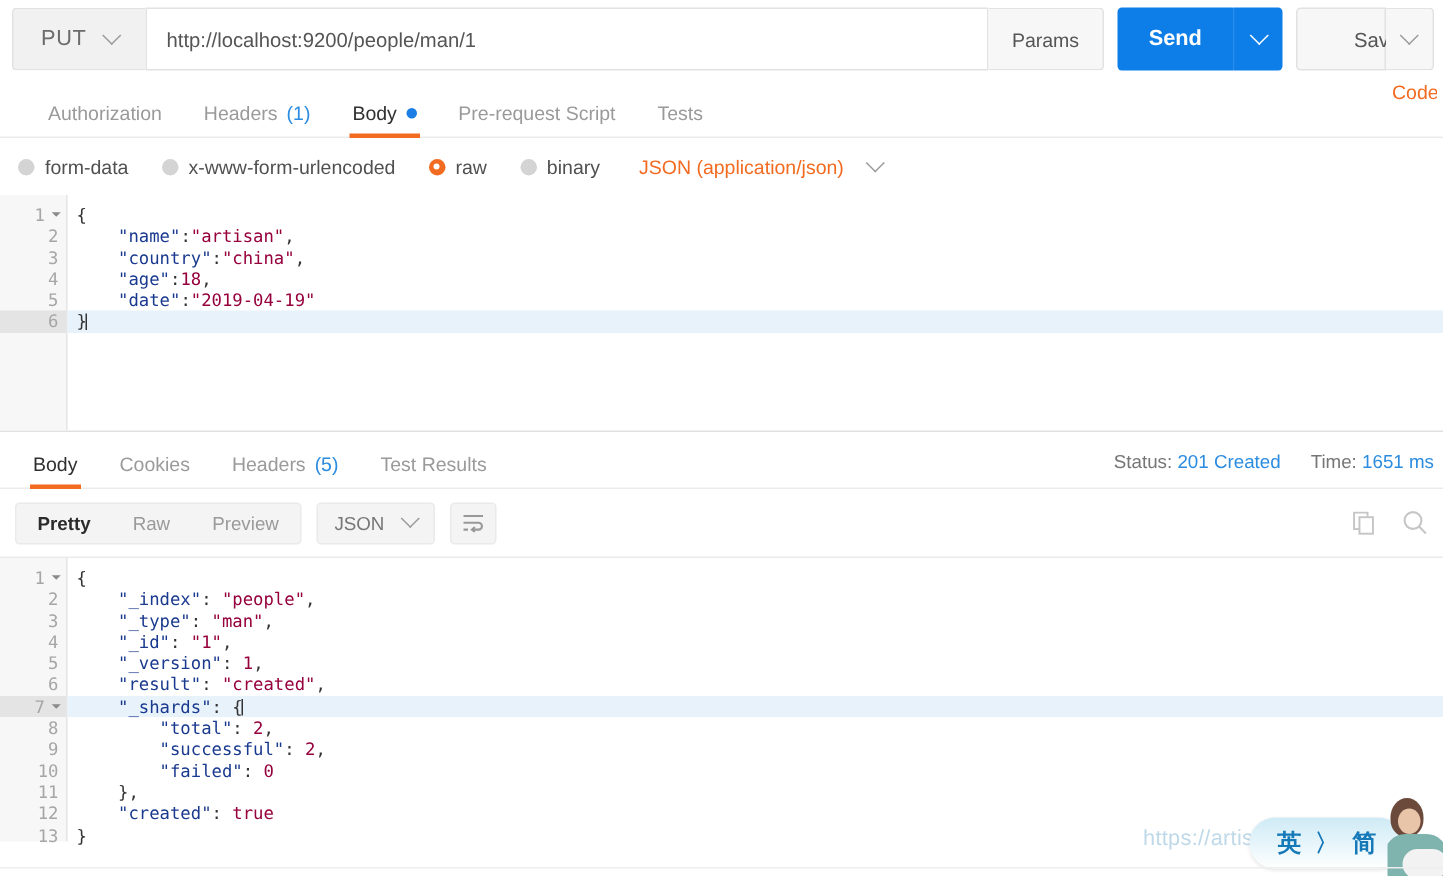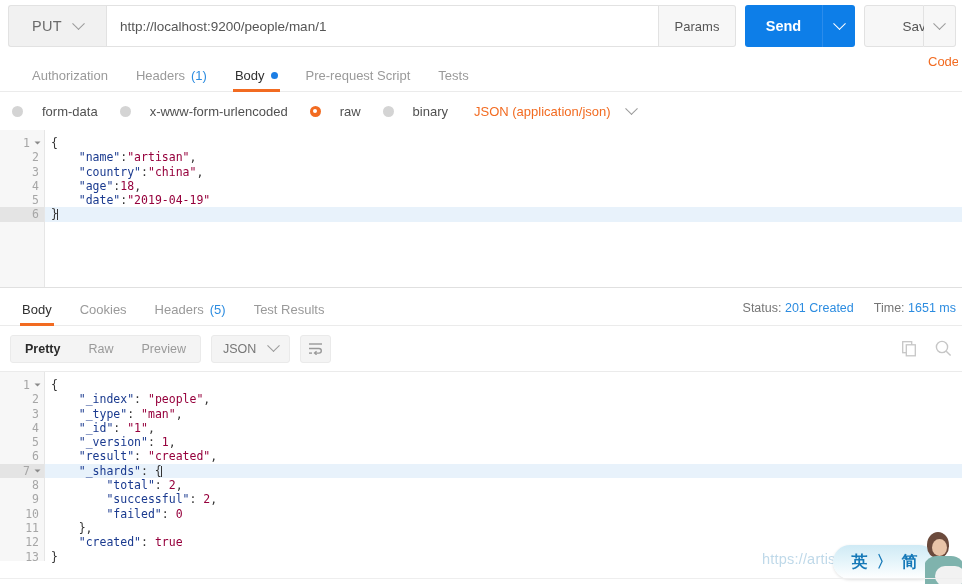--- a/index.html
+++ b/index.html
@@ -10,21 +10,21 @@
     overflow: hidden;
   }
   body { position: relative; }
 
   
   .url-bar {
     display: flex; align-items: stretch;
     height: 42px; margin: 5px 0 0 8px; width: 948px;
   }
   .method-box {
-    width: 98px; background: #f1f1f1;
+    width: 89px; background: #f1f1f1;
     border: 1px solid #e2e2e2; border-right: none;
     border-radius: 3px 0 0 3px;
     display: flex; align-items: center; justify-content: center; gap: 12px;
     cursor: pointer;
   }
   .method-label { font-size: 14.5px; color: #6b6b6b; letter-spacing: .4px; }
   .chev {
     width: 9px; height: 9px; border-right: 1.6px solid #9b9b9b;
     border-bottom: 1.6px solid #9b9b9b; transform: rotate(45deg) translate(-2px,-2px);
   }
@@ -86,21 +86,21 @@
   .code-link {
     position: absolute; right: 4px; bottom: 22px;
     font-size: 13px; color: #f26b21; cursor: pointer; overflow: hidden;
     width: 30px; white-space: nowrap;
   }
 
   
   .body-type-row {
     height: 38px; display: flex; align-items: center; padding-left: 12px; gap: 0;
   }
-  .radio-opt { display: flex; align-items: center; gap: 19px; margin-right: 22px; cursor: pointer; justify-content: flex-end; }
+  .radio-opt { display: flex; align-items: center; gap: 7px; margin-right: 22px; cursor: pointer; justify-content: flex-end; }
   .radio {
     width: 11px; height: 11px; border-radius: 50%; background: #d4d4d4;
     display: inline-block; position: relative;
   }
   .radio.on { background: #f26b21; }
   .radio.on::after {
     content: ""; position: absolute; inset: 3px; border-radius: 50%; background: #fff;
     width: 4px; height: 4px; left: 3.5px; top: 3.5px;
   }
   .radio-label { font-size: 13px; color: #505050; }

